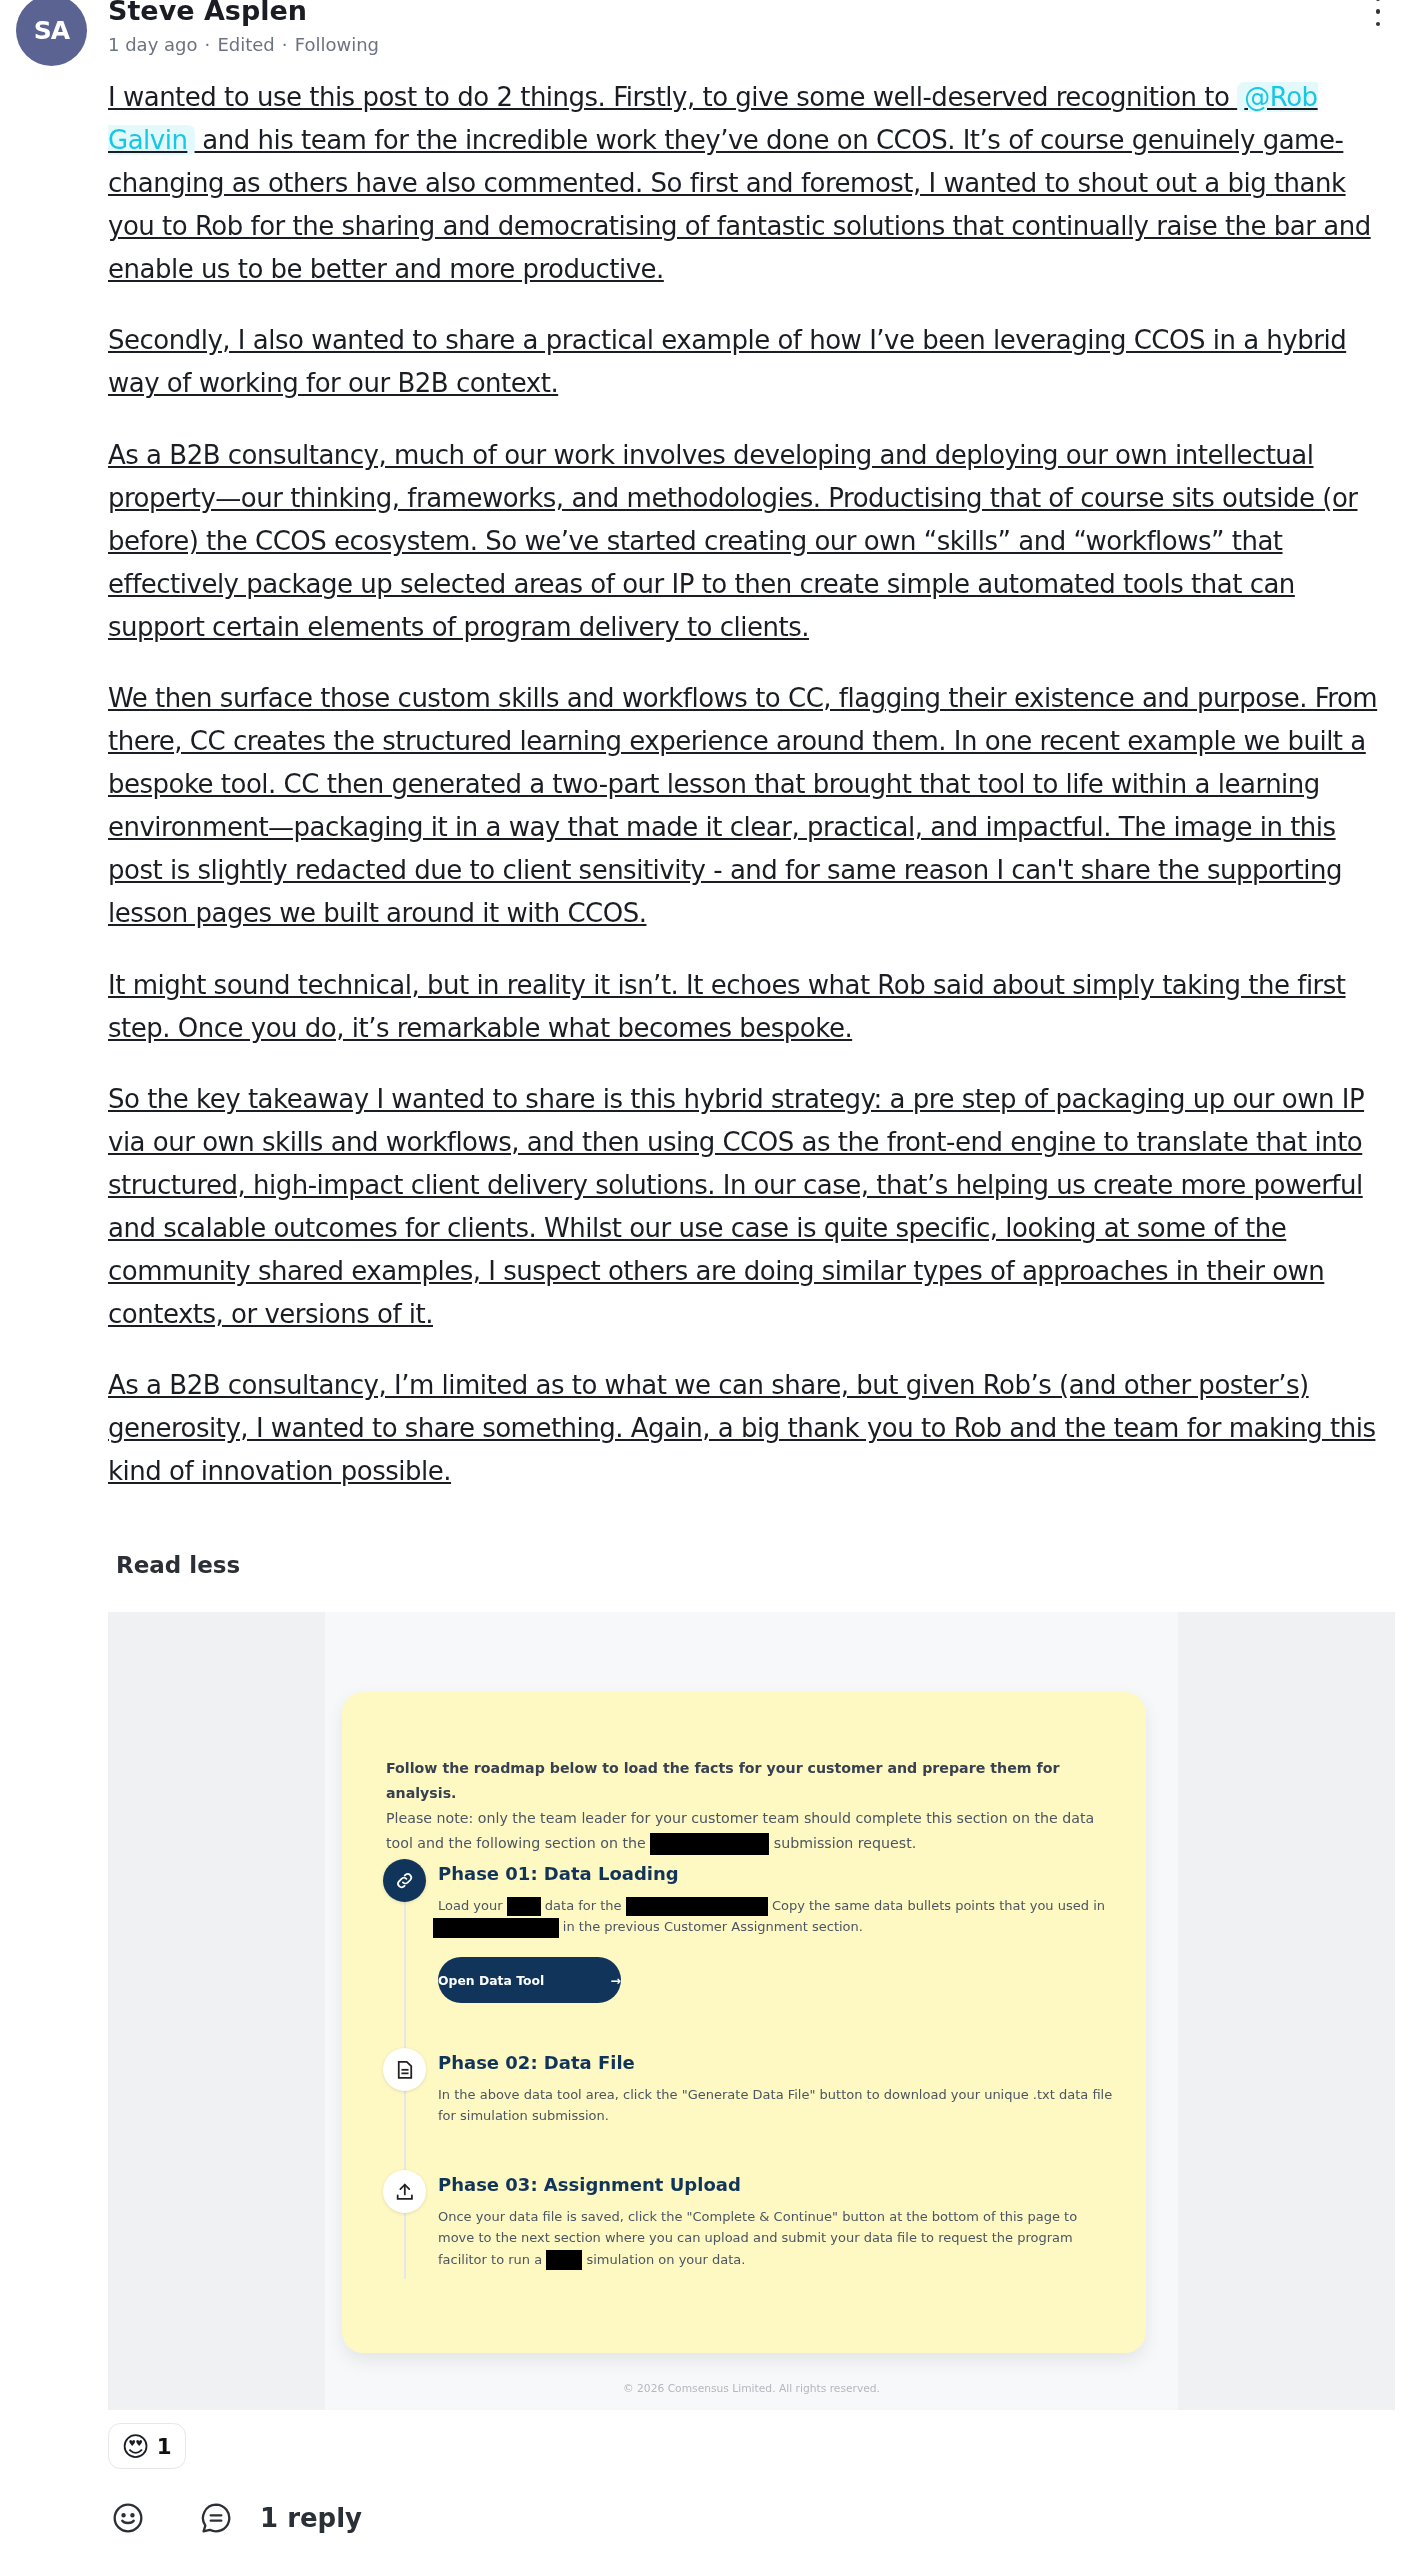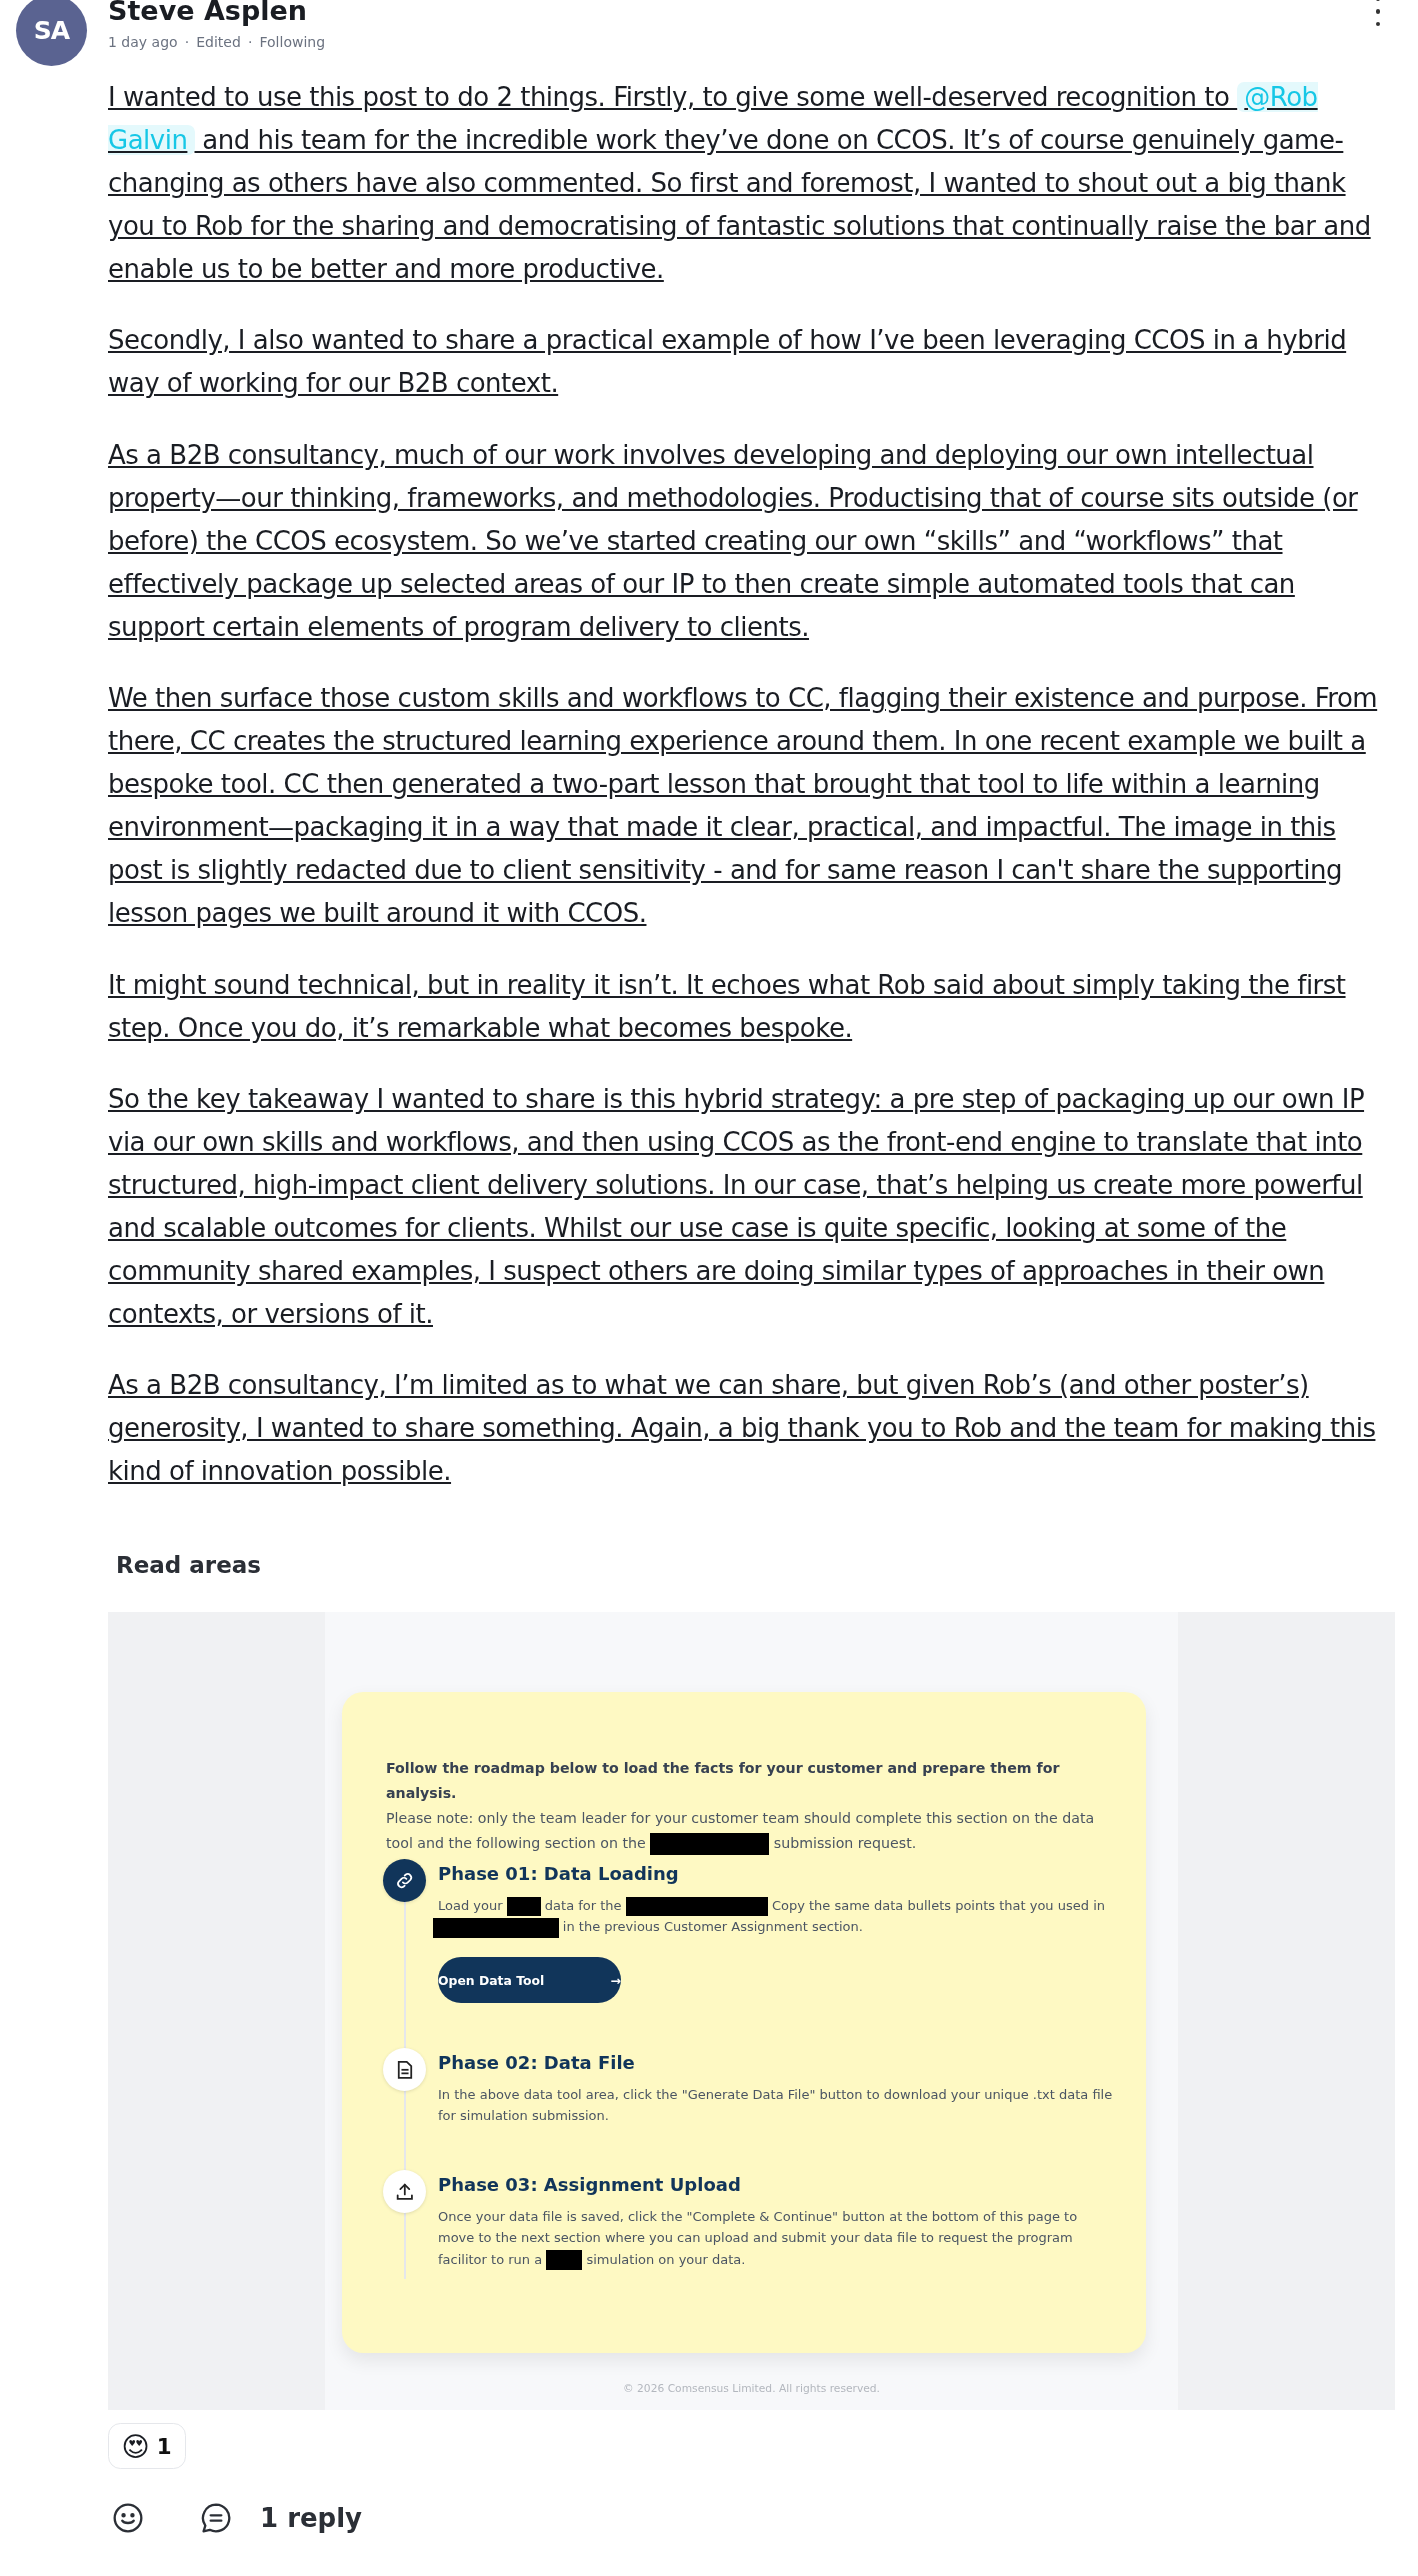--- a/index.html
+++ b/index.html
@@ -9,21 +9,21 @@
   .avatar {
     position: absolute; left: 16px; top: -5.3px; width: 71px; height: 71px;
     border-radius: 50%; background: #5a6391; color: #fff;
     display: flex; align-items: center; justify-content: center;
     font-size: 25px; font-weight: bold; letter-spacing: -0.9px;
   }
   .author {
     position: absolute; left: 108px; top: -5.3px; font-size: 27px; font-weight: bold; color: #1a1d23;
   }
   .meta {
-    position: absolute; left: 108px; top: 34px; font-size: 14px; color: #6b7280;
+    position: absolute; left: 108px; top: 34px; font-size: 18px; color: #6b7280;
   }
   .meta span.sep { margin: 0 7.1px; }
   .kebab {
     position: absolute; left: 1369px; top: -3.6px; width: 18px; height: 30px;
     display: flex; flex-direction: column; align-items: center; justify-content: space-between; cursor: pointer;
   }
   .kebab i { display: block; width: 4.4px; height: 4.4px; border-radius: 50%; background: #333; }
 
   .body-text {
     position: absolute; left: 108px; top: 76px; width: 1289px;
@@ -112,21 +112,21 @@
 <div class="body-text">
   <p><span>I wanted to use this post to do 2 things. Firstly, to give some well-deserved recognition to </span><span class="mention">@Rob Galvin</span><span> and his team for the incredible work they’ve done on CCOS. It’s of course genuinely game-changing as others have also commented. So first and foremost, I wanted to shout out a big thank you to Rob for the sharing and democratising of fantastic solutions that continually raise the bar and enable us to be better and more productive.</span></p>
   <p>Secondly, I also wanted to share a practical example of how I’ve been leveraging CCOS in a hybrid way of working for our B2B context.</p>
   <p>As a B2B consultancy, much of our work involves developing and deploying our own intellectual property—our thinking, frameworks, and methodologies. Productising that of course sits outside (or before) the CCOS ecosystem. So we’ve started creating our own “skills” and “workflows” that effectively package up selected areas of our IP to then create simple automated tools that can support certain elements of program delivery to clients.</p>
   <p>We then surface those custom skills and workflows to CC, flagging their existence and purpose. From there, CC creates the structured learning experience around them. In one recent example we built a bespoke tool. CC then generated a two-part lesson that brought that tool to life within a learning environment—packaging it in a way that made it clear, practical, and impactful. The image in this post is slightly redacted due to client sensitivity - and for same reason I can't share the supporting lesson pages we built around it with CCOS.</p>
   <p>It might sound technical, but in reality it isn’t. It echoes what Rob said about simply taking the first step. Once you do, it’s remarkable what becomes bespoke.</p>
   <p>So the key takeaway I wanted to share is this hybrid strategy: a pre step of packaging up our own IP via our own skills and workflows, and then using CCOS as the front-end engine to translate that into structured, high-impact client delivery solutions. In our case, that’s helping us create more powerful and scalable outcomes for clients. Whilst our use case is quite specific, looking at some of the community shared examples, I suspect others are doing similar types of approaches in their own contexts, or versions of it.</p>
   <p>As a B2B consultancy, I’m limited as to what we can share, but given Rob’s (and other poster’s) generosity, I wanted to share something. Again, a big thank you to Rob and the team for making this kind of innovation possible.</p>
 </div>
 
-<div class="read-less">Read areas</div>
+<div class="read-less">Read less</div>
 
 <div class="post-image">
   <div class="inner-panel">
 
     <div class="card">
       <div class="intro">
         <div class="strong">Follow the roadmap below to load the facts for your customer and prepare them for analysis.</div>
         <span>Please note: only the team leader for your customer team should complete this section on the data tool and the following section on the</span>
         <span class="redact"></span>
         <span>submission request.</span>

